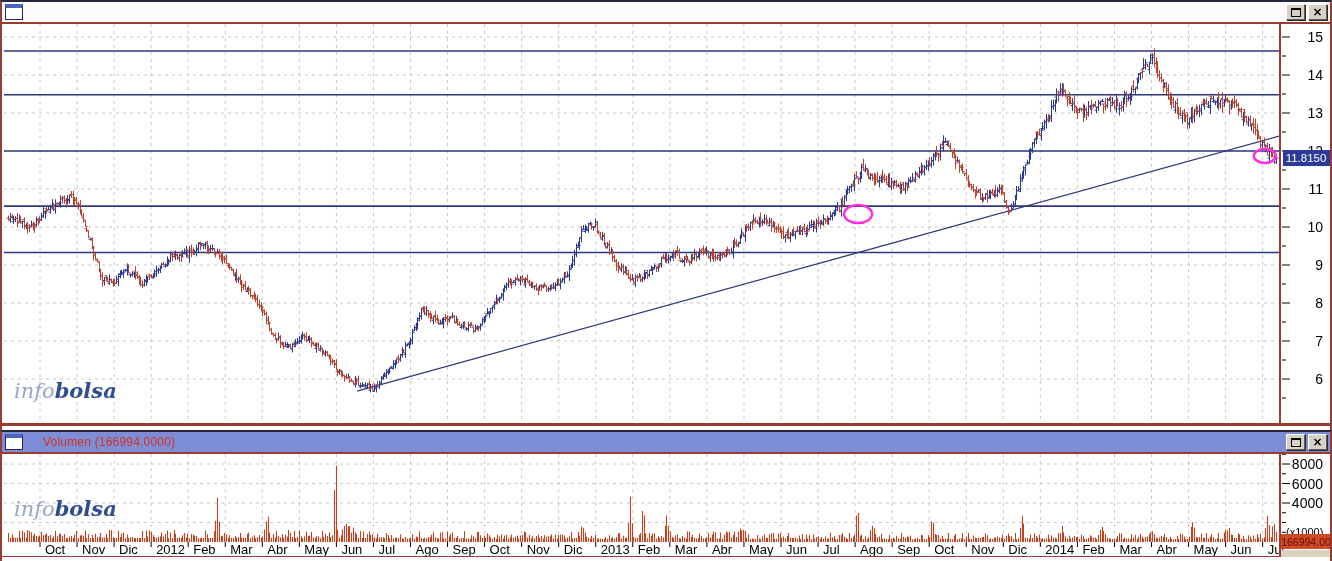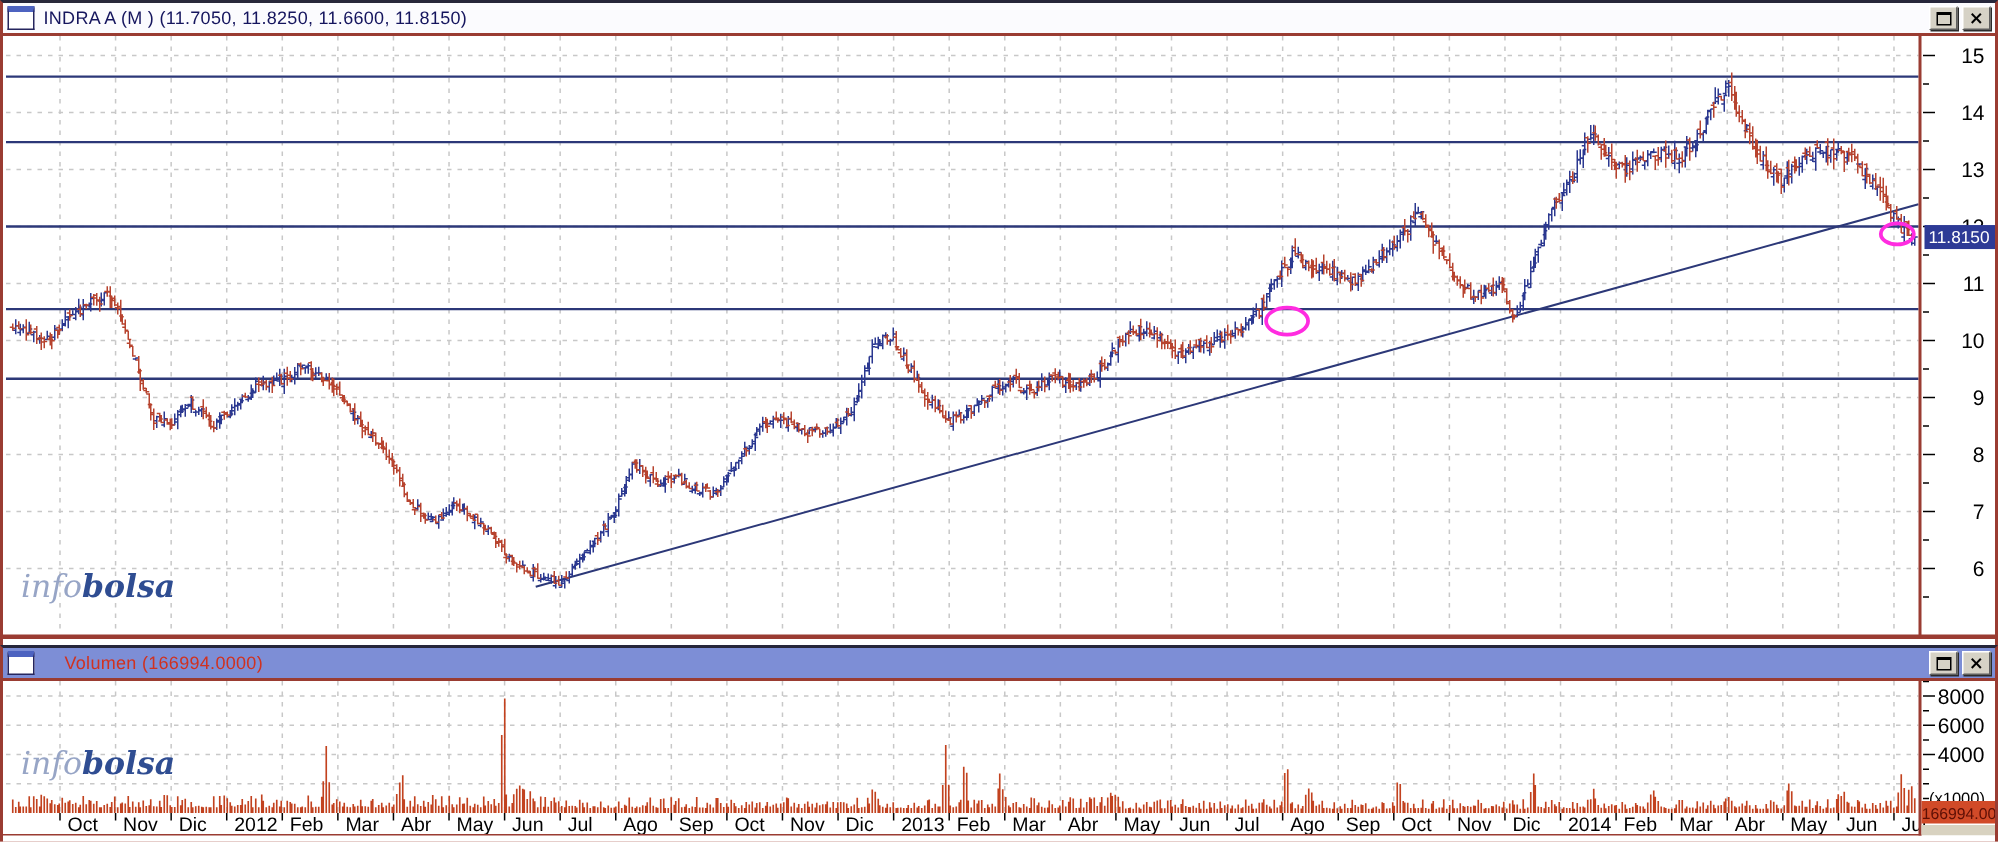--- a/index.html
+++ b/index.html
@@ -36,21 +36,20 @@
   .logo .bd{color:#2f4d92;font-weight:bold;}
   .win.main .logo{left:12px;top:354px;}
   .win.vol  .logo{left:12px;top:42px;}
 </style>
 </head>
 <body>
 
 <div class="win main">
   <div class="titlebar">
     <span class="wicon"></span>
-    <span class="wtitle">INDRA A (M ) (11.7050, 11.8250, 11.6600, 11.8150)</span>
     <span class="wbtns">
       <button class="wbtn">
           <span class="rg"></span>
         </button>
       <button class="wbtn">
           <span class="xg">×</span>
         </button>
     </span>
   </div>
   <div class="plot">

